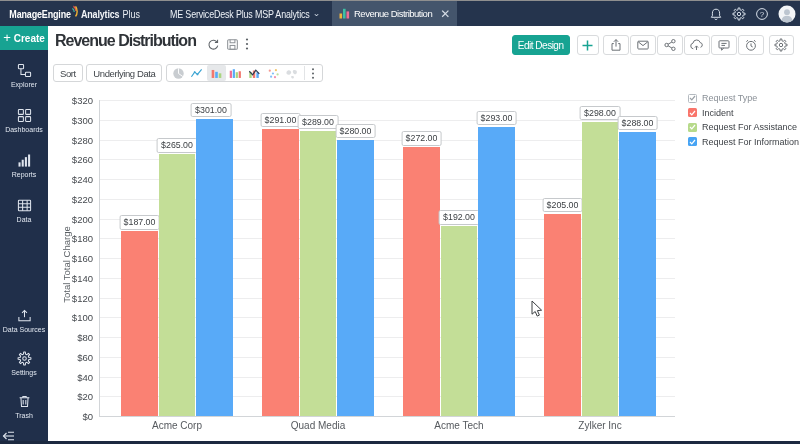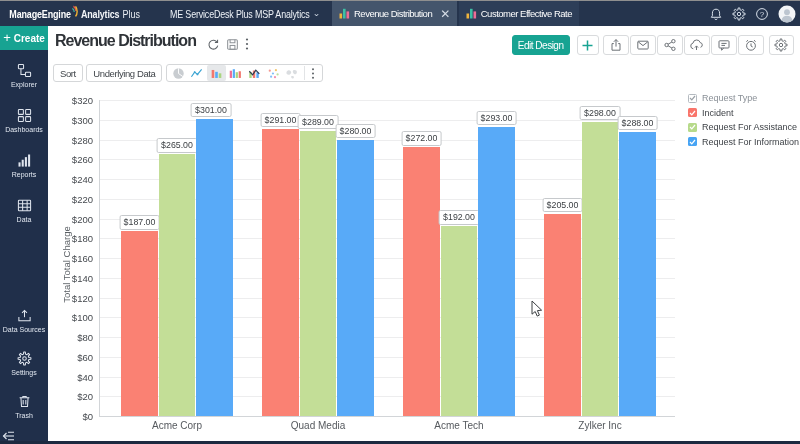--- a/index.html
+++ b/index.html
@@ -108,30 +108,20 @@
       <div class="tab active">
         <span>
           <svg width="11" height="11" viewBox="0 0 11 11">
             <rect x="0.5" y="5.5" width="2.6" height="5" fill="#f0b43c"></rect>
             <rect x="4" y="0.8" width="2.6" height="9.7" fill="#3dbfa4"></rect>
             <rect x="7.5" y="3.4" width="2.6" height="7.1" fill="#ee6d96"></rect>
           </svg>
         </span>
         <span>Revenue Distribution</span>
         <span class="close">✕</span>
-      </div>
-      <div class="tab inactive">
-        <span>
-          <svg width="11" height="11" viewBox="0 0 11 11">
-            <rect x="0.5" y="5.5" width="2.6" height="5" fill="#f0b43c"></rect>
-            <rect x="4" y="0.8" width="2.6" height="9.7" fill="#3dbfa4"></rect>
-            <rect x="7.5" y="3.4" width="2.6" height="7.1" fill="#ee6d96"></rect>
-          </svg>
-        </span>
-        <span>Customer Effective Rate</span>
       </div>
     </div>
     <div class="topbar-right">
       <span class="hicon">
         <svg width="14" height="14" viewBox="0 0 14 14" fill="none" stroke="#d7dfe9" stroke-width="1">
           <path d="M7 2.2c-2.5 0-3.6 1.6-3.6 4v2.6L2.3 10.3h9.4L10.6 8.8V6.2c0-2.4-1.1-4-3.6-4z"></path>
           <path d="M5.8 11.7a1.25 1.25 0 0 0 2.4 0"></path>
         </svg>
       </span>
       <span class="hicon">

